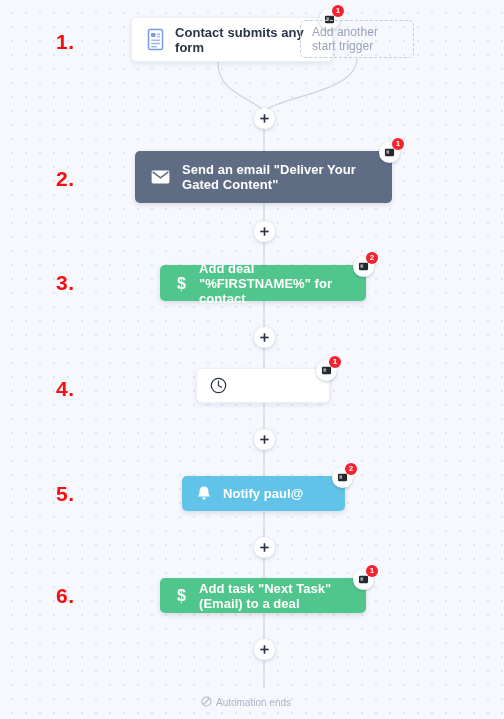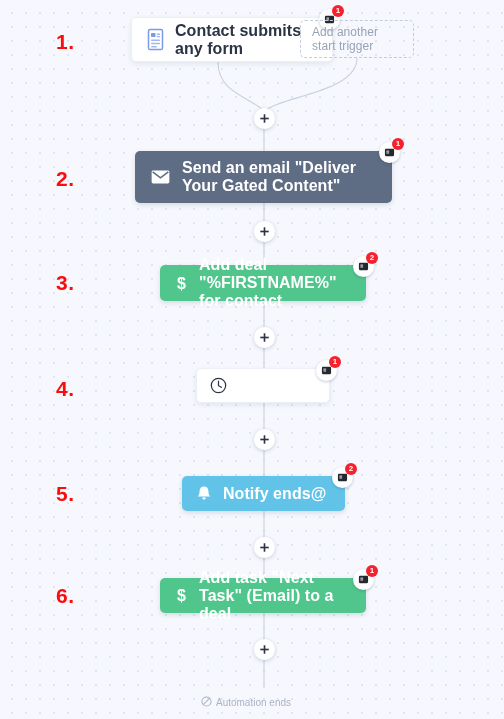--- a/index.html
+++ b/index.html
@@ -51,21 +51,21 @@
     box-sizing: border-box;
     border-radius: 5px;
   }
   .node .ico {
     flex: 0 0 auto;
     display: flex;
     align-items: center;
     justify-content: center;
   }
   .node .label {
-    font-size: 16px;
+    font-size: 13px;
     font-weight: bold;
     letter-spacing: 0.05px;
   }
 
   
   .node.white {
     background: #ffffff;
     border: 1px solid #eceff5;
     box-shadow: 0 2px 5px rgba(50,70,110,0.10);
   }
@@ -297,21 +297,21 @@
     </svg>
   </div>
 
   <div class="node blue" style="left:182px; top:476px; width:163px; height:35px; padding:0 14px;">
     <span class="ico" style="width:16px; height:18px; margin-right:11px;">
       <svg width="16" height="17" viewBox="0 0 16 17">
         <path d="M 8 1.6 C 5.2 1.6 3.6 3.5 3.6 6.2 C 3.6 9.4 2.4 10.6 1.8 11.4 L 14.2 11.4 C 13.6 10.6 12.4 9.4 12.4 6.2 C 12.4 3.5 10.8 1.6 8 1.6 Z" fill="#ffffff"></path>
         <rect x="6.4" y="12.3" width="3.2" height="2.3" rx="1.1" fill="#ffffff"></rect>
       </svg>
     </span>
-    <span class="label">Notify ends@</span>
+    <span class="label">Notify paul@</span>
 
     <div class="badge" style="right:-8px; top:-9px;">
       <svg width="11" height="11" viewBox="0 0 12 12">
         <rect x="1" y="2" width="10" height="8" rx="1.2" fill="#24292f"></rect>
         <rect x="2.6" y="4" width="3" height="1" fill="#ffffff"></rect>
         <rect x="2.6" y="6" width="3" height="1" fill="#ffffff"></rect>
       </svg>
       <span class="count">2</span>
     </div>
   </div>

